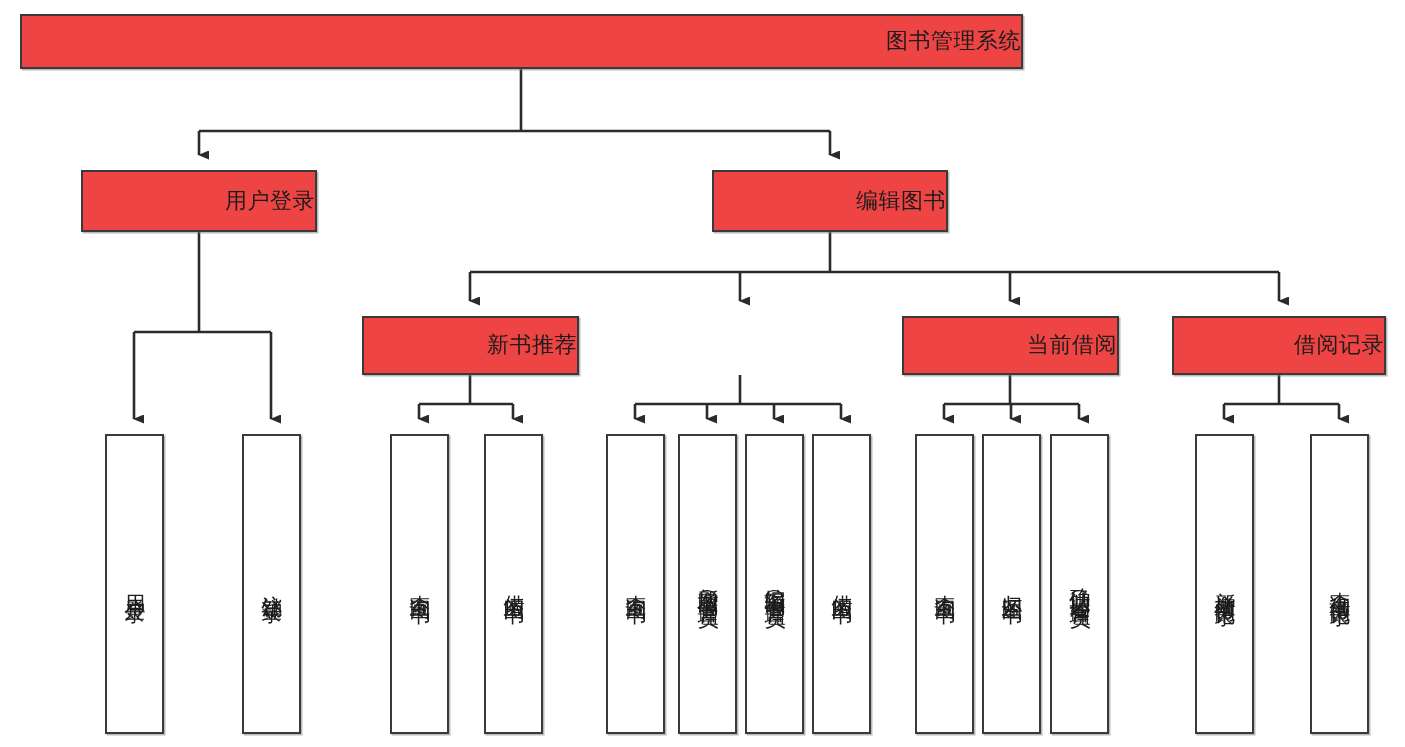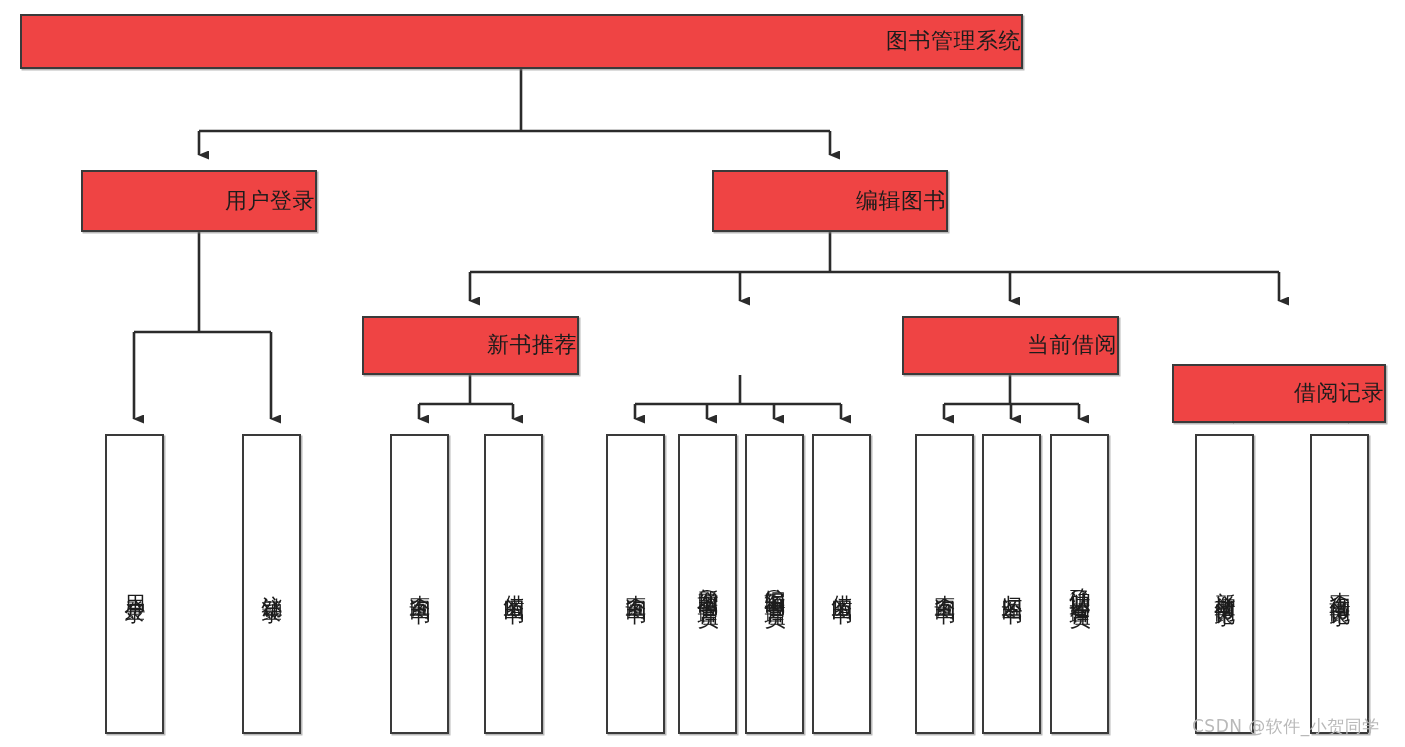--- a/index.html
+++ b/index.html
@@ -140,21 +140,21 @@
   <div class="node-box" style="left: 712px; top: 170px; width: 236px; height: 62px;">
     <span class="node-label-h">编辑图书</span>
   </div>
 
   <div class="node-box" style="left: 362px; top: 316px; width: 217px; height: 59px;">
     <span class="node-label-h">新书推荐</span>
   </div>
   <div class="node-box" style="left: 902px; top: 316px; width: 217px; height: 59px;">
     <span class="node-label-h">当前借阅</span>
   </div>
-  <div class="node-box" style="left: 1172px; top: 316px; width: 214px; height: 59px; margin-top: 48px;">
+  <div class="node-box" style="left: 1172px; top: 316px; width: 214px; height: 59px;">
     <span class="node-label-h">借阅记录</span>
   </div>
 
   <div class="leaf-box" style="left: 105px; top: 434px; width: 59px; height: 300px;">
     <span class="leaf-label" style="margin-top: 142px;">用户登录</span>
   </div>
   <div class="leaf-box" style="left: 242px; top: 434px; width: 59px; height: 300px;">
     <span class="leaf-label" style="margin-top: 142px;">注销登录</span>
   </div>
   <div class="leaf-box" style="left: 390px; top: 434px; width: 59px; height: 300px;">
@@ -184,14 +184,13 @@
   <div class="leaf-box" style="left: 1050px; top: 434px; width: 59px; height: 300px;">
     <span class="leaf-label" style="margin-top: 134.5px;">确认归还（管理员）</span>
   </div>
   <div class="leaf-box" style="left: 1195px; top: 434px; width: 59px; height: 300px;">
     <span class="leaf-label" style="margin-top: 139px;">新增借阅记录</span>
   </div>
   <div class="leaf-box" style="left: 1310px; top: 434px; width: 59px; height: 300px;">
     <span class="leaf-label" style="margin-top: 139px;">查询借阅记录</span>
   </div>
 
-  <div class="watermark" style="left: 1192px; top: 715px;">CSDN @软件_小贺同学</div>
 </div>
 
 </body></html>

